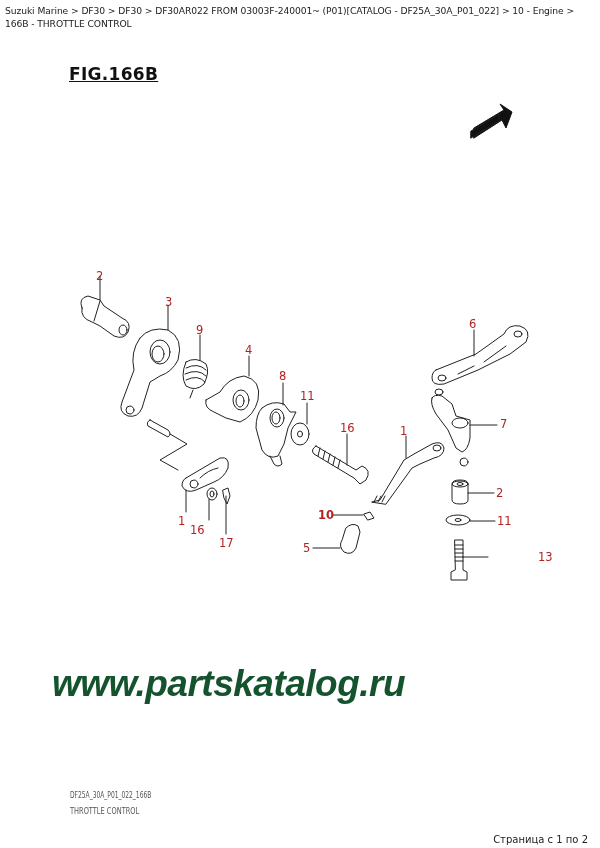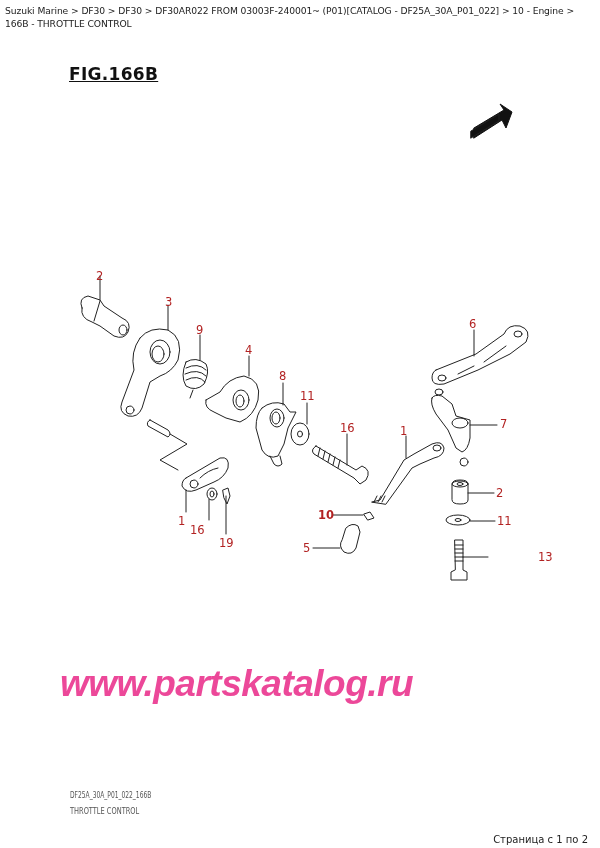--- a/index.html
+++ b/index.html
@@ -1,21 +1,21 @@
 <!DOCTYPE html>
 <html><head>
   <meta charset="utf-8">
   <style>
     html, body { margin: 0; padding: 0; background: #ffffff; }
     body { width: 600px; height: 848px; position: relative; overflow: hidden; font-family: "DejaVu Sans", sans-serif; }
     .breadcrumb { position: absolute; left: 5px; top: 4px; width: 590px; font-size: 9.2px; line-height: 13px; color: #222; letter-spacing: -0.1px; }
     .fig-title { position: absolute; left: 69px; top: 64px; font-family: "DejaVu Sans", sans-serif; font-weight: bold; font-size: 17px; color: #111; letter-spacing: 0.3px; text-decoration: underline; }
     .diagram { position: absolute; left: 0; top: 0; width: 600px; height: 848px; }
     .callout { position: absolute; font-family: "DejaVu Sans", sans-serif; font-size: 11.5px; color: #b22222; line-height: 12px; }
-    .watermark { position: absolute; left: 60px; top: 663px; font-family: "Liberation Sans", sans-serif; font-weight: bold; font-style: italic; font-size: 37px; color: #ec4899; letter-spacing: -0.5px; }
+    .watermark { position: absolute; left: 52px; top: 663px; font-family: "Liberation Sans", sans-serif; font-weight: bold; font-style: italic; font-size: 37px; color: #14532d; letter-spacing: -0.5px; }
     .footer-code { position: absolute; left: 70px; top: 790px; font-family: "DejaVu Sans Condensed", "DejaVu Sans", sans-serif; font-size: 8.5px; color: #555; transform: scaleX(0.78); transform-origin: left top; }
     .footer-name { position: absolute; left: 70px; top: 806px; font-family: "DejaVu Sans", sans-serif; font-size: 8.5px; color: #555; transform: scaleX(0.78); transform-origin: left top; }
     .page-indicator { position: absolute; right: 12px; top: 834px; font-size: 10px; color: #222; }
   </style>
 </head>
 <body>
 
 <div class="breadcrumb">
   <div>Suzuki Marine &gt; DF30 &gt; DF30 &gt; DF30AR022 FROM 03003F-240001~ (P01)[CATALOG - DF25A_30A_P01_022] &gt; 10 - Engine &gt; 166B - THROTTLE CONTROL</div>
 </div>
@@ -167,21 +167,21 @@
   <span class="callout" style="left:279px;top:370px;">8</span>
   <span class="callout" style="left:196px;top:324px;">9</span>
   <span class="callout" style="left:318px;top:509px;font-weight:bold;">10</span>
   <span class="callout" style="left:300px;top:390px;">11</span>
   <span class="callout" style="left:497px;top:515px;">11</span>
   <span class="callout" style="left:496px;top:487px;">2</span>
   <span class="callout" style="left:490px;top:551px;margin-left:48px;">13</span>
   <span class="callout" style="left:340px;top:422px;">16</span>
   <span class="callout" style="left:178px;top:515px;">1</span>
   <span class="callout" style="left:190px;top:524px;">16</span>
-  <span class="callout" style="left:219px;top:537px;">19</span>
+  <span class="callout" style="left:219px;top:537px;">17</span>
 </div>
 
 <div class="watermark">www.partskatalog.ru</div>
 
 <div class="footer-code">DF25A_30A_P01_022_166B</div>
 <div class="footer-name">THROTTLE CONTROL</div>
 
 <div class="page-indicator">Страница с 1 по 2</div>
 
 </body></html>

